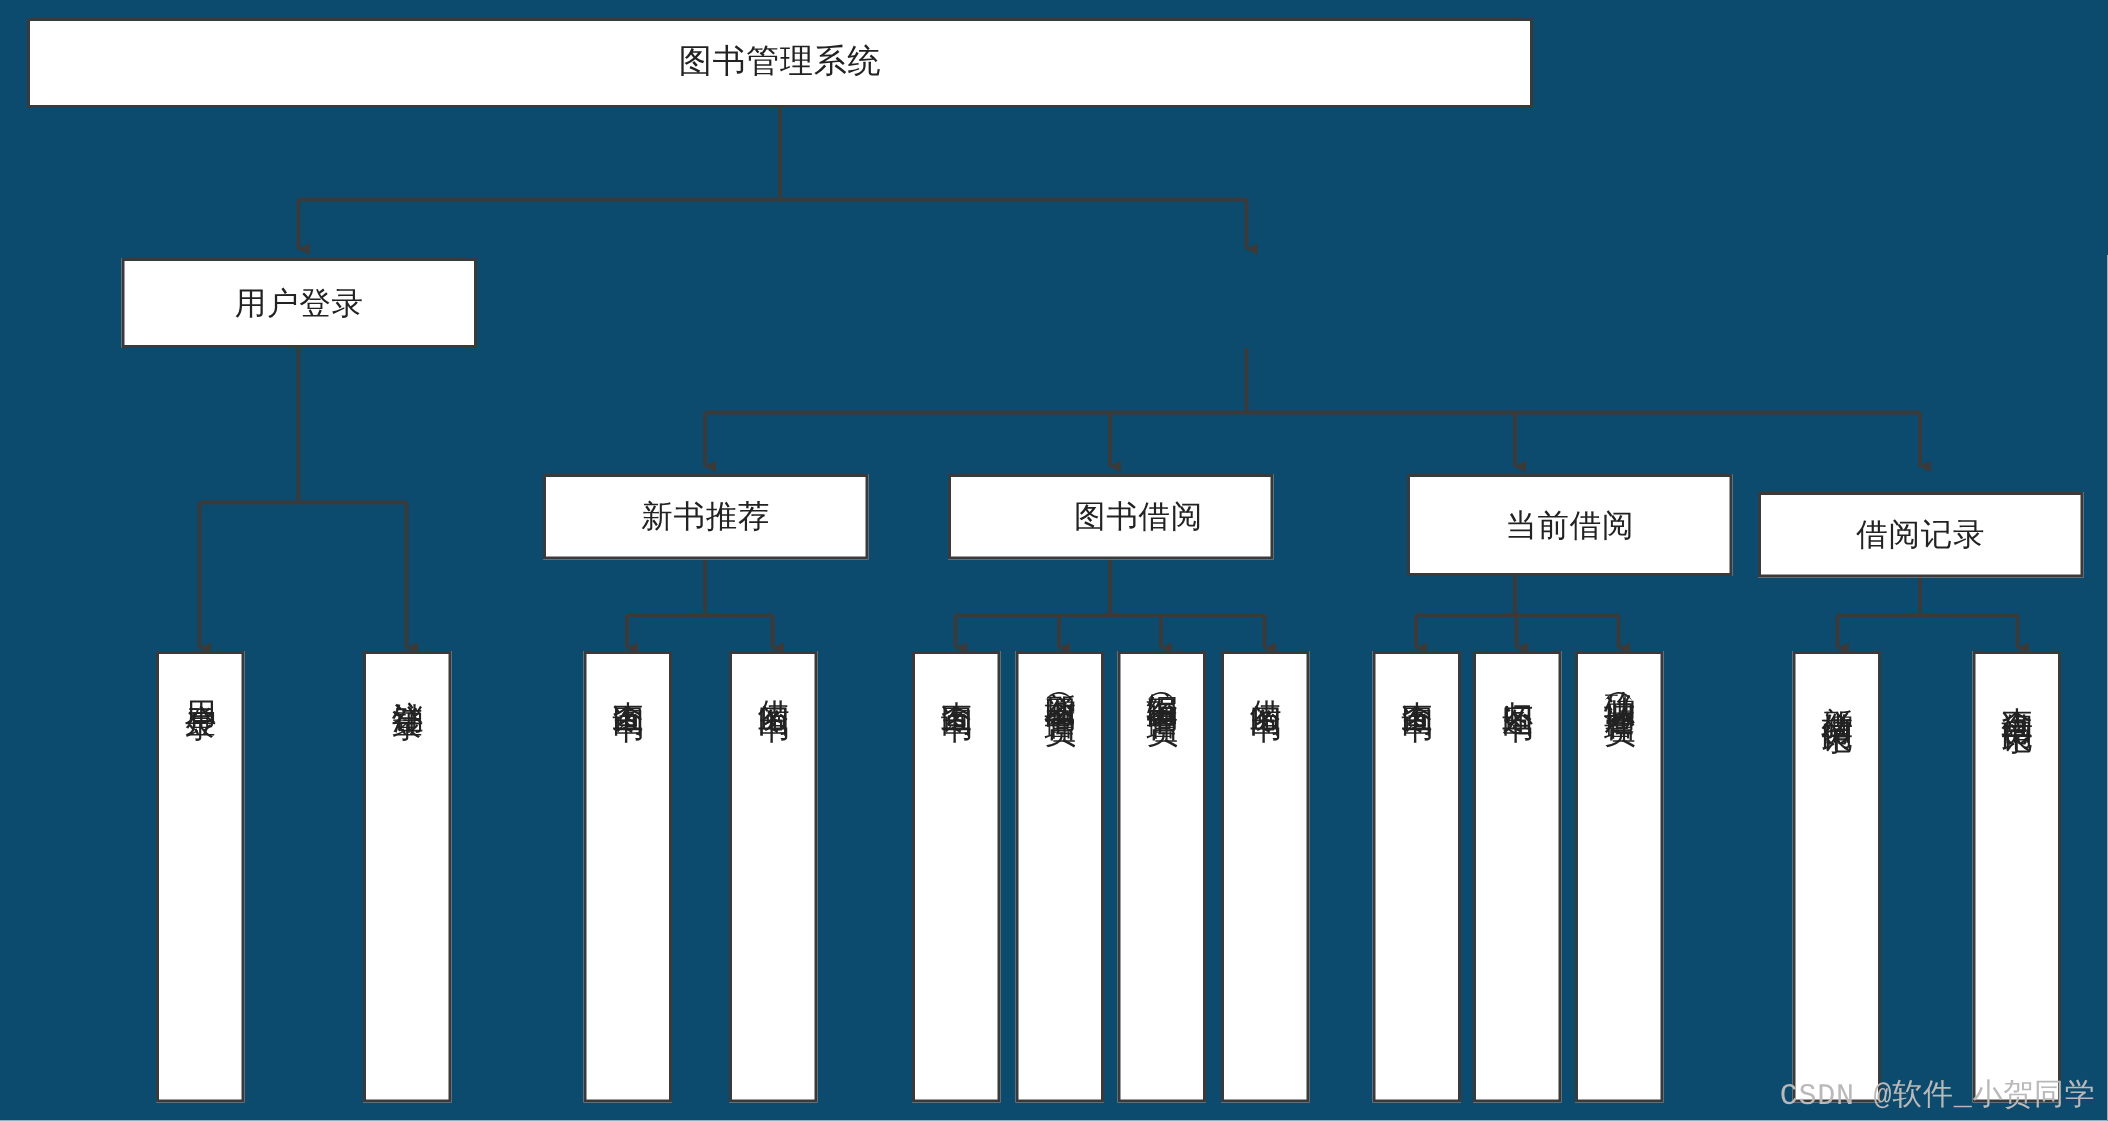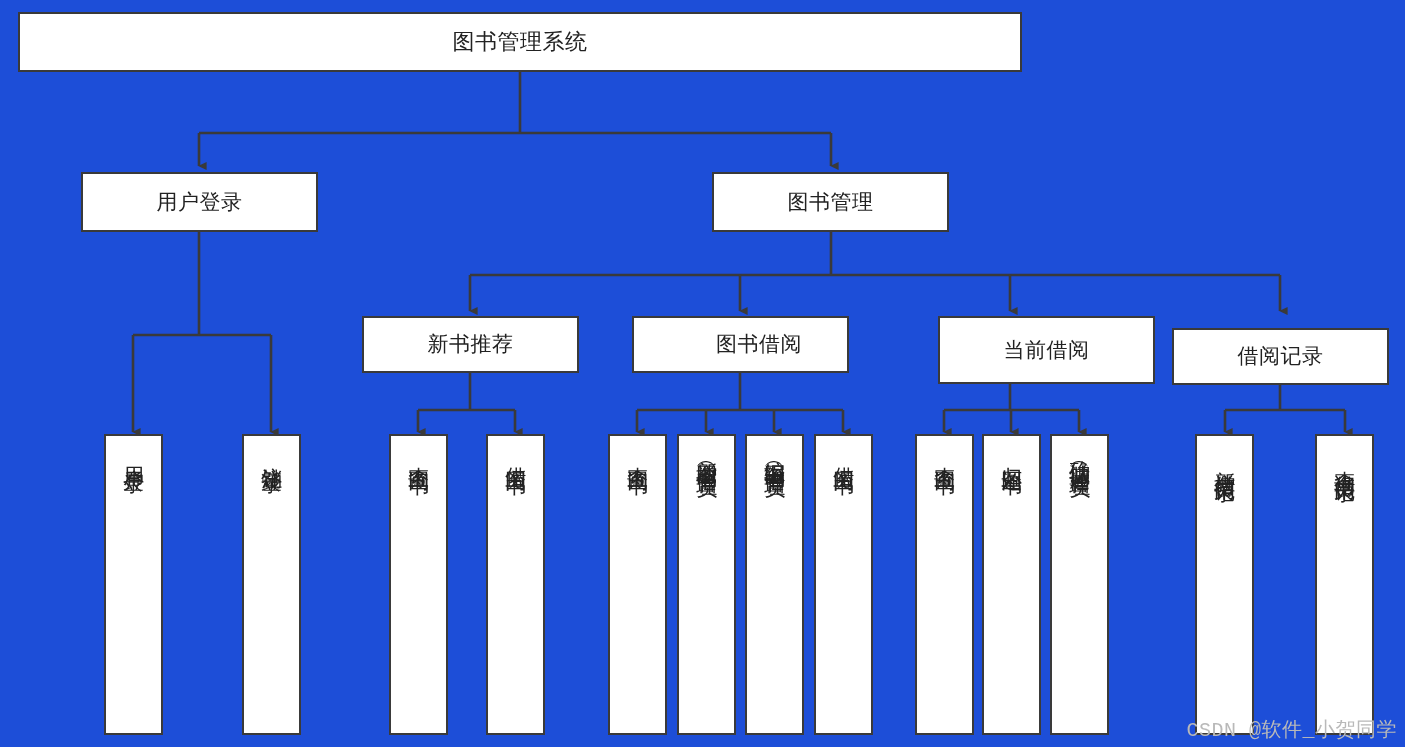--- a/index.html
+++ b/index.html
@@ -5,21 +5,21 @@
 <style>
   html, body {
     margin: 0;
     padding: 0;
     background: #ffffff;
   }
   #canvas {
     position: relative;
     width: 1405px;
     height: 747px;
-    background: #1d4ed8;
+    background: #0c4a6e;
     overflow: hidden;
     font-family: "DejaVu Sans", "Liberation Sans", sans-serif;
   }
   #edges {
     position: absolute;
     left: 0;
     top: 0;
     width: 1405px;
     height: 747px;
     pointer-events: none;
@@ -131,23 +131,20 @@
   </svg>
 
   <div class="node h root" style="left:18px; top:12px; width:1004px; height:60px;">
     <span class="node-label">图书管理系统</span>
   </div>
 
   <div class="node h" style="left:81px; top:172px; width:237px; height:60px;">
     <span class="node-label">用户登录</span>
   </div>
 
-  <div class="node h" style="left:712px; top:172px; width:237px; height:60px;">
-    <span class="node-label">图书管理</span>
-  </div>
 
   <div class="node h" style="left:362px; top:316px; width:217px; height:57px;">
     <span class="node-label">新书推荐</span>
   </div>
 
   <div class="node h" style="left:632px; top:316px; width:217px; height:57px;padding-left:37px;">
     <span class="node-label">图书借阅</span>
   </div>
 
   <div class="node h" style="left:902px; top:316px; width:217px; height:68px;margin-left:36px;">

